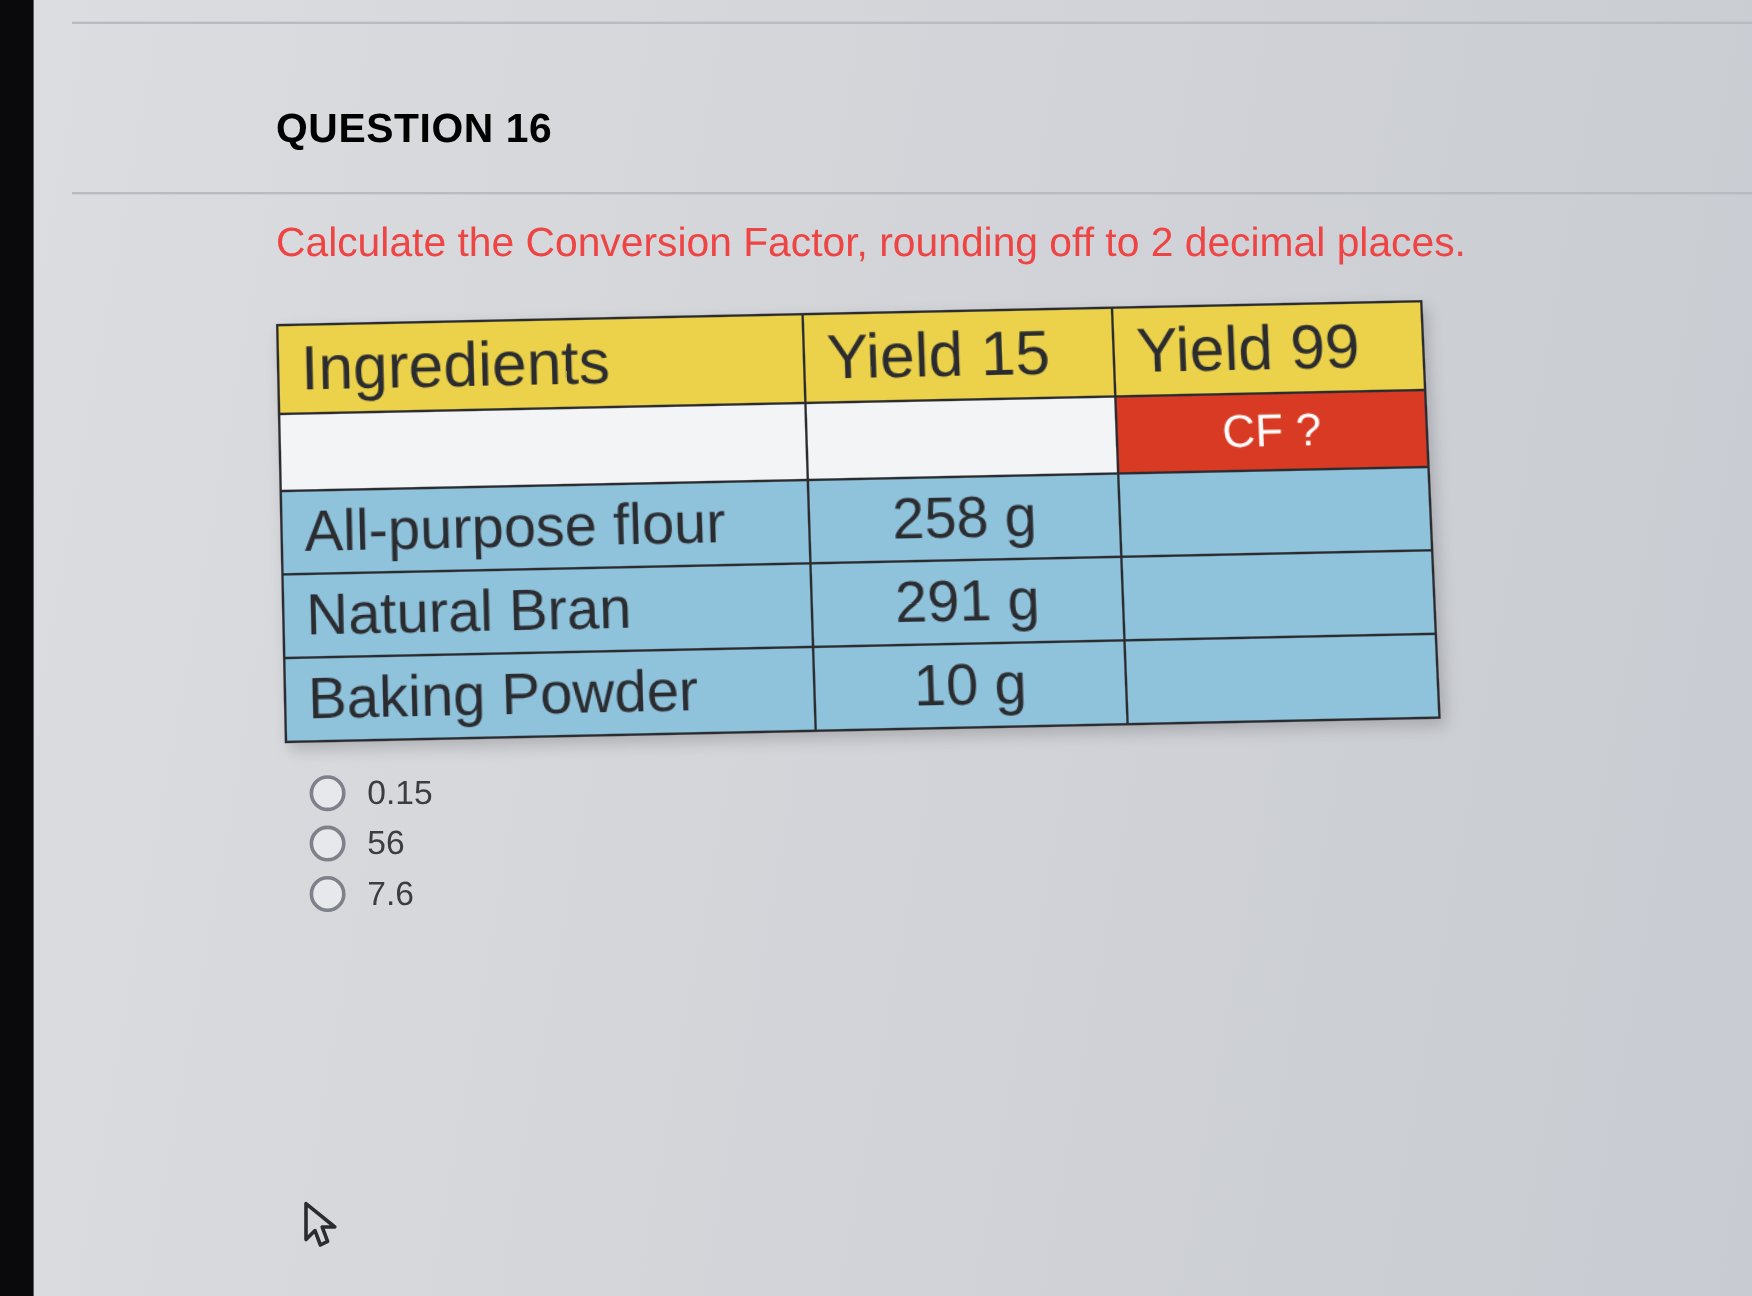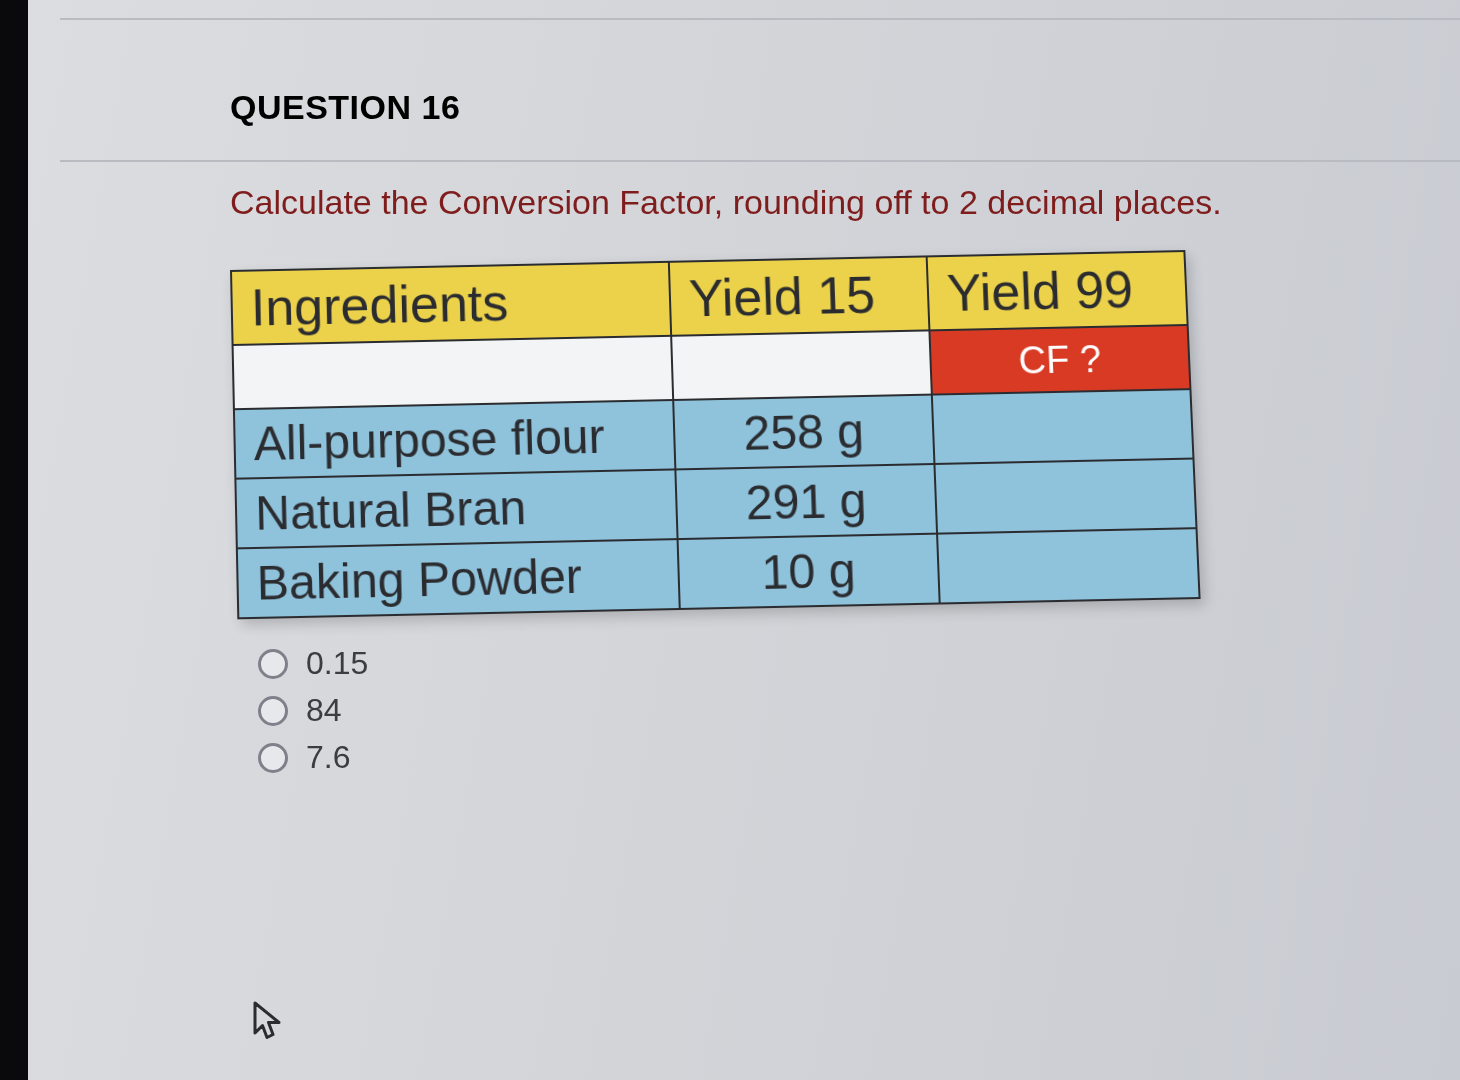--- a/index.html
+++ b/index.html
@@ -49,21 +49,21 @@
   }
   .q-title {
     font-weight: 700;
     font-size: 34px;
     color: #000000;
     letter-spacing: 0.5px;
   }
   .q-prompt {
     margin-top: 56px;
     font-size: 34px;
-    color: #7f1d1d;
+    color: #ef4444;
   }
   .tbl-wrap {
     margin-top: 48px;
     transform: perspective(2200px) rotateX(3deg) rotateZ(-1.2deg);
     transform-origin: 0 0;
   }
   table.recipe {
     border-collapse: collapse;
     font-size: 48px;
     color: #2b2c30;
@@ -104,21 +104,21 @@
   }
   tr.data-row td.c-val {
     text-align: center;
     min-width: 220px;
   }
   tr.data-row td.c-empty {
     min-width: 220px;
   }
   .options {
     margin-top: 28px;
-    font-size: 32px;
+    font-size: 28px;
     color: #3b3d41;
   }
   .opt {
     display: flex;
     align-items: center;
     gap: 18px;
     margin: 10px 0 10px 28px;
   }
   .radio {
     width: 24px;
@@ -184,21 +184,21 @@
       </table>
     </div>
 
     <div class="options">
       <div class="opt">
         <span class="radio"></span>
         <span>0.15</span>
       </div>
       <div class="opt">
         <span class="radio"></span>
-        <span>84</span>
+        <span>56</span>
       </div>
       <div class="opt">
         <span class="radio"></span>
         <span>7.6</span>
       </div>
     </div>
   </div>
 
   <div class="cursor">
     <svg viewBox="0 0 20 28" width="34" height="42">

